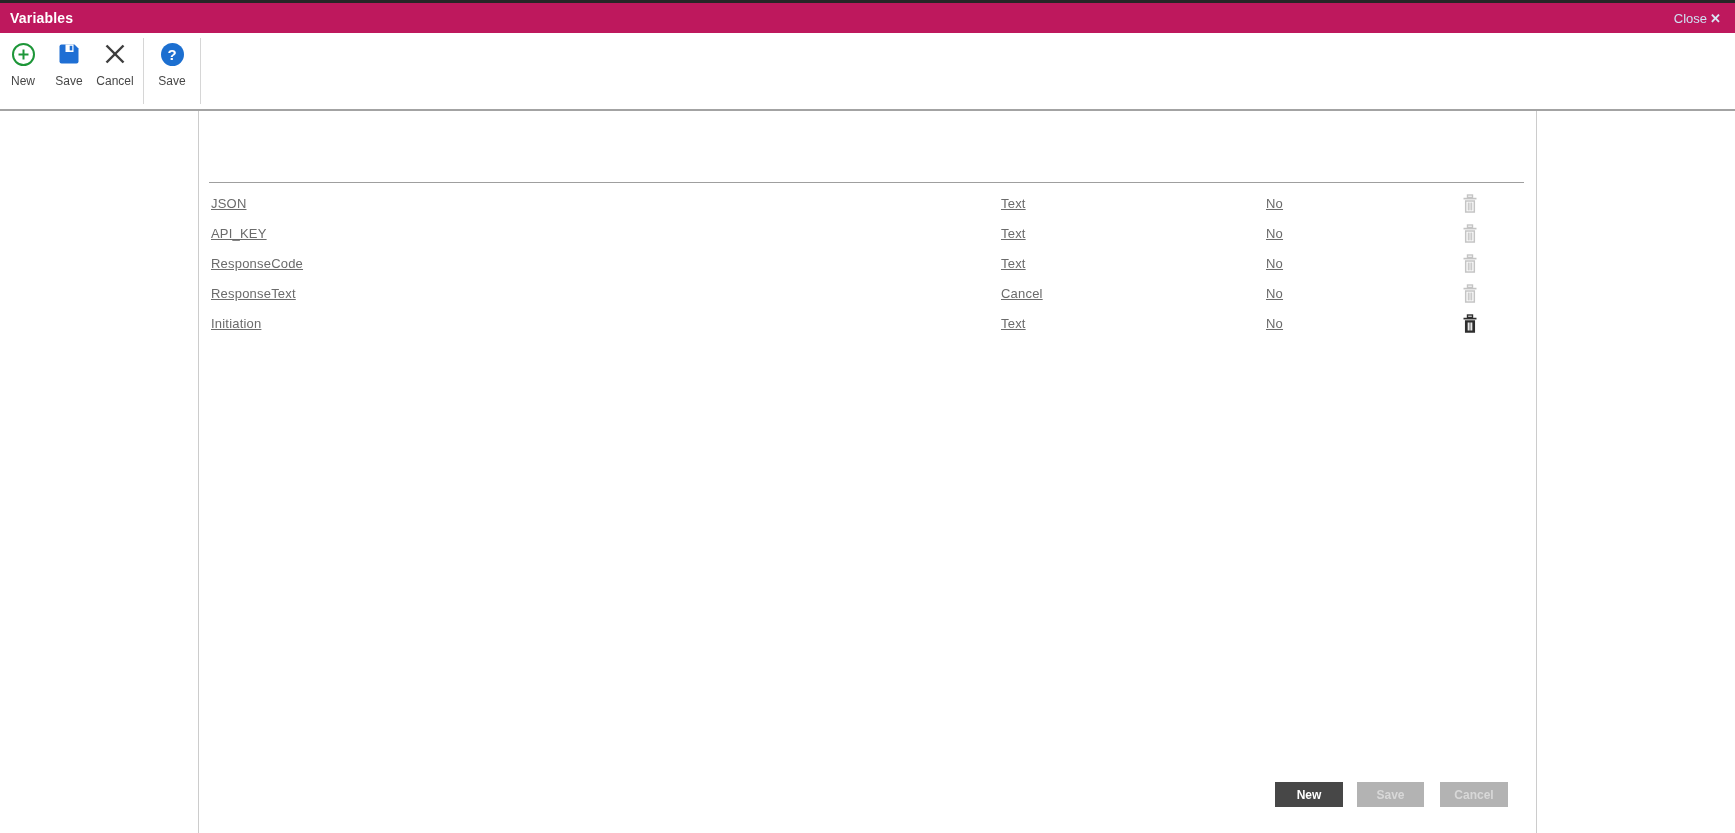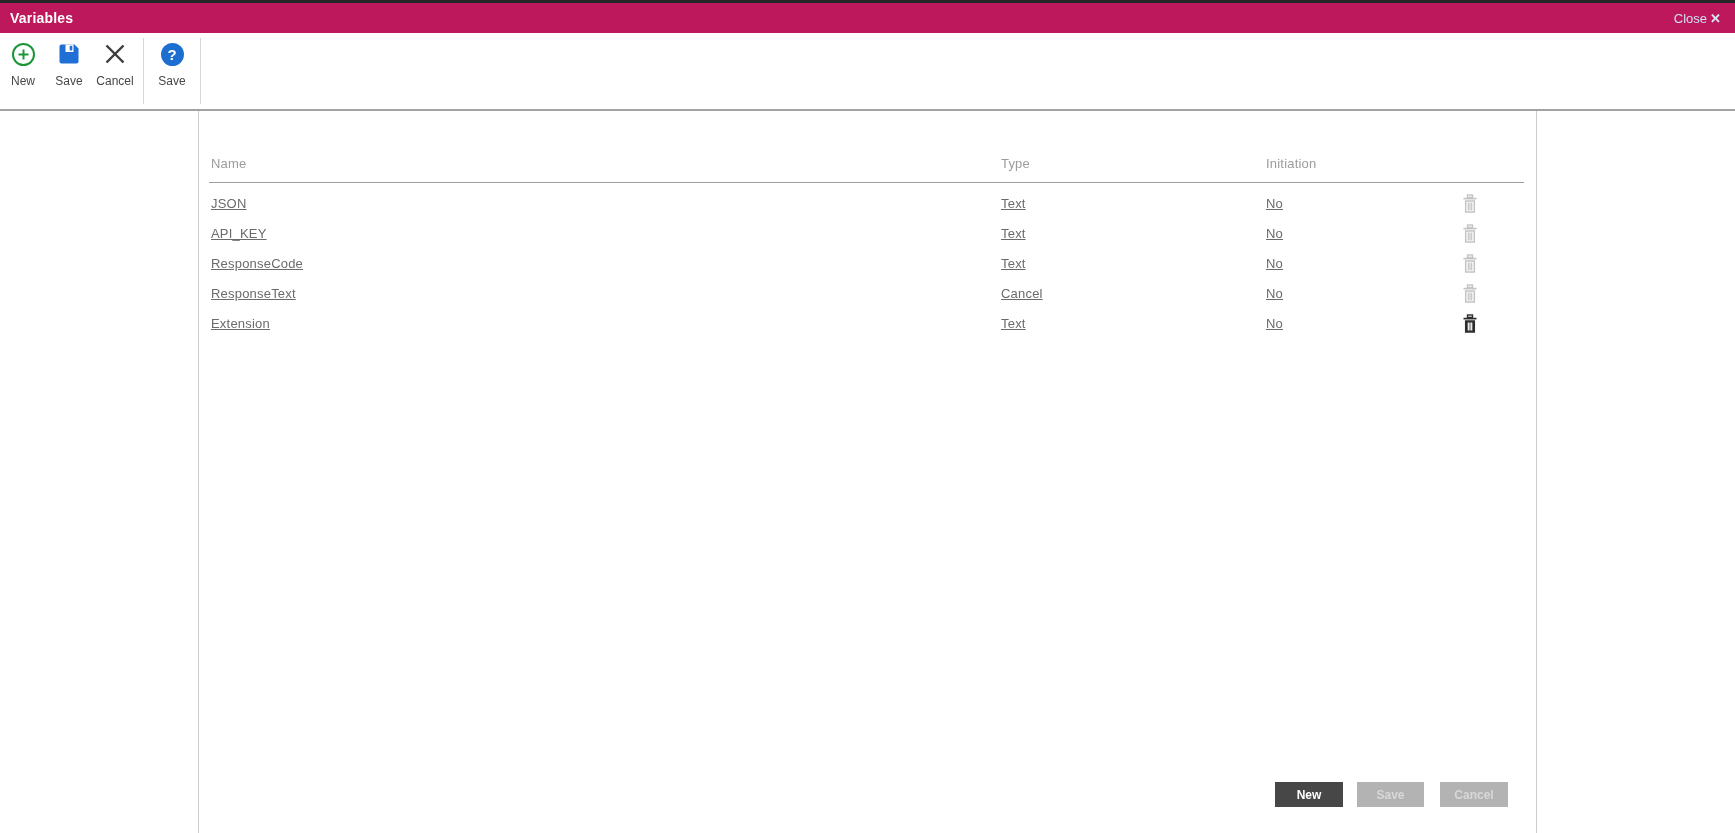--- a/index.html
+++ b/index.html
@@ -122,25 +122,20 @@
         <span class="help-circle">?</span>
       </span>
       <span class="lbl">Save</span>
     </div>
 
     <div class="tb-sep"></div>
   </div>
 
   <div class="panel">
 
-    <div class="thead">
-      <span class="col-name">Name</span>
-      <span class="col-type">Type</span>
-      <span class="col-init">Initiation</span>
-    </div>
     <div class="head-line"></div>
 
     <div class="rows">
 
       <div class="row">
         <span class="cell col-name">JSON</span>
         <span class="cell col-type">Text</span>
         <span class="cell col-init">No</span>
         <span class="trash">
           <svg width="16" height="20" viewBox="0 0 16 20">
@@ -196,21 +191,21 @@
             <line class="st" x1="1.5" y1="4.6" x2="14.5" y2="4.6" stroke-width="1.7"></line>
             <rect class="st" x="3.7" y="7" width="8.6" height="11" fill="none" stroke-width="1.5"></rect>
             <line class="st" x1="6.3" y1="8.6" x2="6.3" y2="16.4" stroke-width="1.2"></line>
             <line class="st" x1="8" y1="8.6" x2="8" y2="16.4" stroke-width="1.2"></line>
             <line class="st" x1="9.7" y1="8.6" x2="9.7" y2="16.4" stroke-width="1.2"></line>
           </svg>
         </span>
       </div>
 
       <div class="row hot">
-        <span class="cell col-name">Extension</span>
+        <span class="cell col-name">Initiation</span>
         <span class="cell col-type">Text</span>
         <span class="cell col-init">No</span>
         <span class="trash">
           <svg width="16" height="20" viewBox="0 0 16 20">
             <rect class="st" x="5.5" y="1" width="5" height="2.4" fill="none" stroke-width="1.4"></rect>
             <line class="st" x1="1.5" y1="4.6" x2="14.5" y2="4.6" stroke-width="1.7"></line>
             <rect class="fl st" x="3.7" y="7" width="8.6" height="11" stroke-width="1.5"></rect>
             <line x1="6.3" y1="8.6" x2="6.3" y2="16.4" stroke="#ffffff" stroke-width="1.2"></line>
             <line x1="8" y1="8.6" x2="8" y2="16.4" stroke="#ffffff" stroke-width="1.2"></line>
             <line x1="9.7" y1="8.6" x2="9.7" y2="16.4" stroke="#ffffff" stroke-width="1.2"></line>

